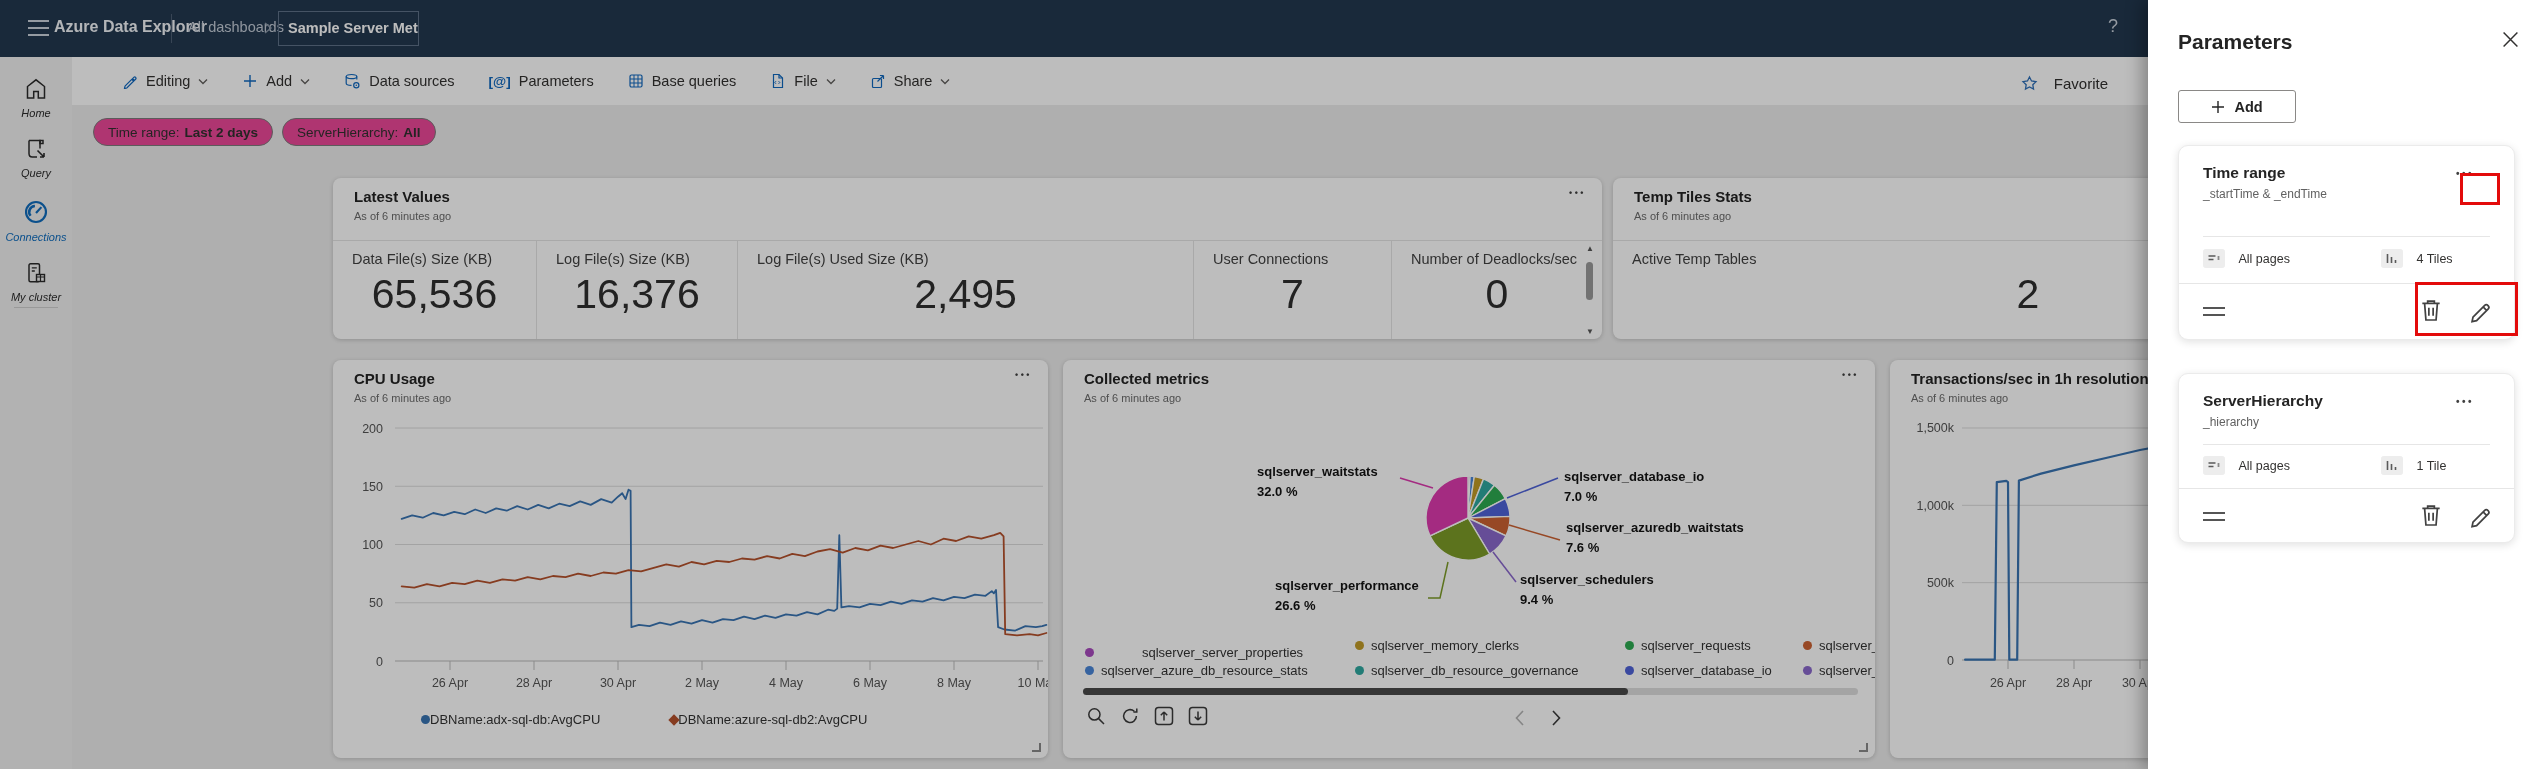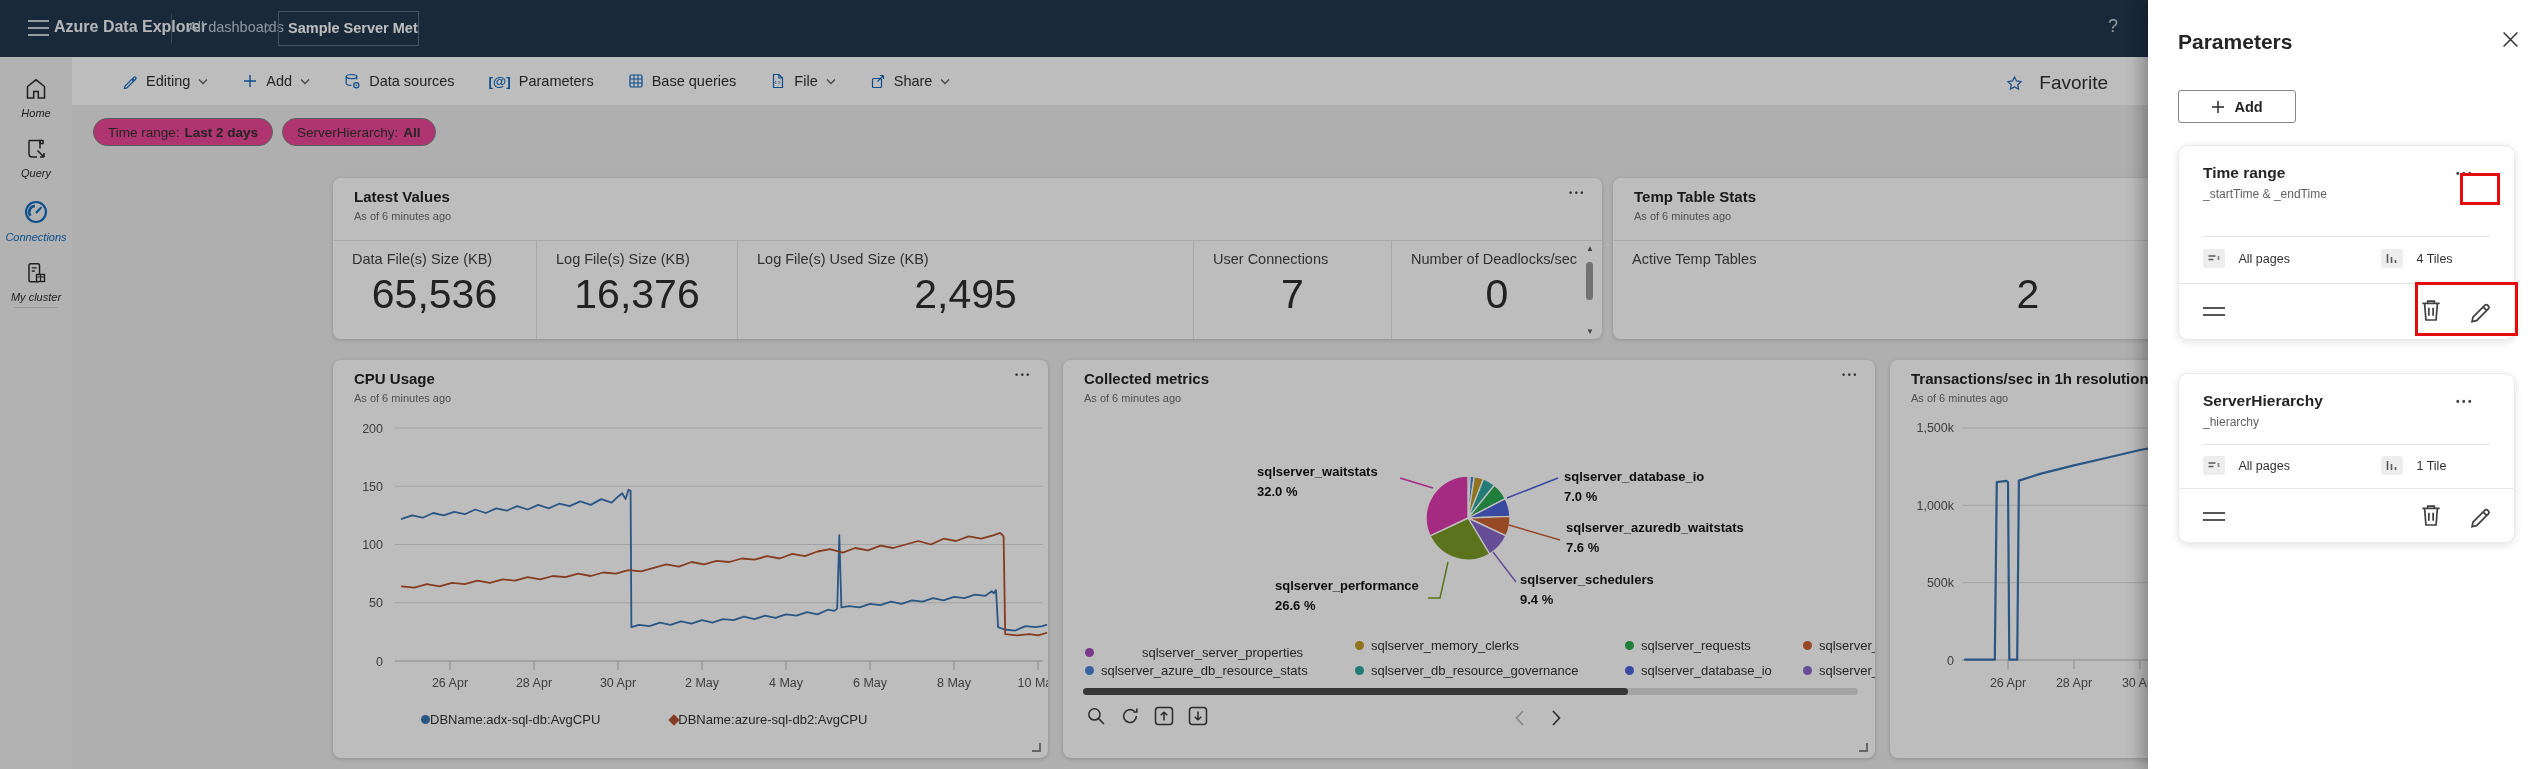--- a/index.html
+++ b/index.html
@@ -22,21 +22,21 @@
 
   
   .toolbar { position:absolute; left:72px; top:57px; width:2076px; height:48px; background:#ffffff; z-index:4;
     display:flex; align-items:center; padding-left:40px; gap:14px; }
   .tb { display:flex; align-items:center; gap:8px; background:none; border:none; font-family:inherit;
     font-size:14.5px; color:#323130; cursor:pointer; padding:6px 10px; white-space:nowrap; }
   .tbi { flex:none; }
   .at-ico { color:#1068bf; font-weight:bold; font-size:13.5px; }
   .chev { flex:none; }
   .favorite { position:absolute; right:40px; top:0; height:52px; display:flex; align-items:center; gap:16px;
-    background:none; border:none; font-family:inherit; font-size:19px; color:#323130; cursor:pointer; }
+    background:none; border:none; font-family:inherit; font-size:15px; color:#323130; cursor:pointer; }
 
   
   .canvas-bg { position:absolute; left:72px; top:105px; width:2076px; height:664px; background:#ececec; z-index:1; }
   .chips { position:absolute; left:93px; top:118px; display:flex; gap:9px; z-index:3; }
   .chip { height:28px; border:1px solid #7d7d7d; border-radius:14px; background:#ec4899;
     display:flex; align-items:center; padding:0 14px; font-size:13.5px; color:#323130; cursor:pointer; gap:5px; }
   .chip b { font-weight:bold; }
 
   
   .rail { position:absolute; left:0; top:57px; width:72px; height:712px; background:#f1f1f1; z-index:4;font-style:italic; }
@@ -285,21 +285,21 @@
       </div>
     </div>
     <div class="vscroll">
       <span class="arr" style="top:0;">▲</span>
       <span class="thumb"></span>
       <span class="arr" style="bottom:0;">▼</span>
     </div>
   </section>
 
   <section class="tile" style="left:1613px; top:178px; width:830px; height:161px;">
-    <div class="t-title">Temp Table Stats</div>
+    <div class="t-title">Temp Tiles Stats</div>
     <div class="t-sub">As of 6 minutes ago</div>
     <div class="metrics">
       <div class="mcol" style="width:830px;">
         <div class="mlabel">Active Temp Tables</div>
         <div class="mvalue">2</div>
       </div>
     </div>
   </section>
 
   <section class="tile" style="left:333px; top:360px; width:715px; height:398px;">

